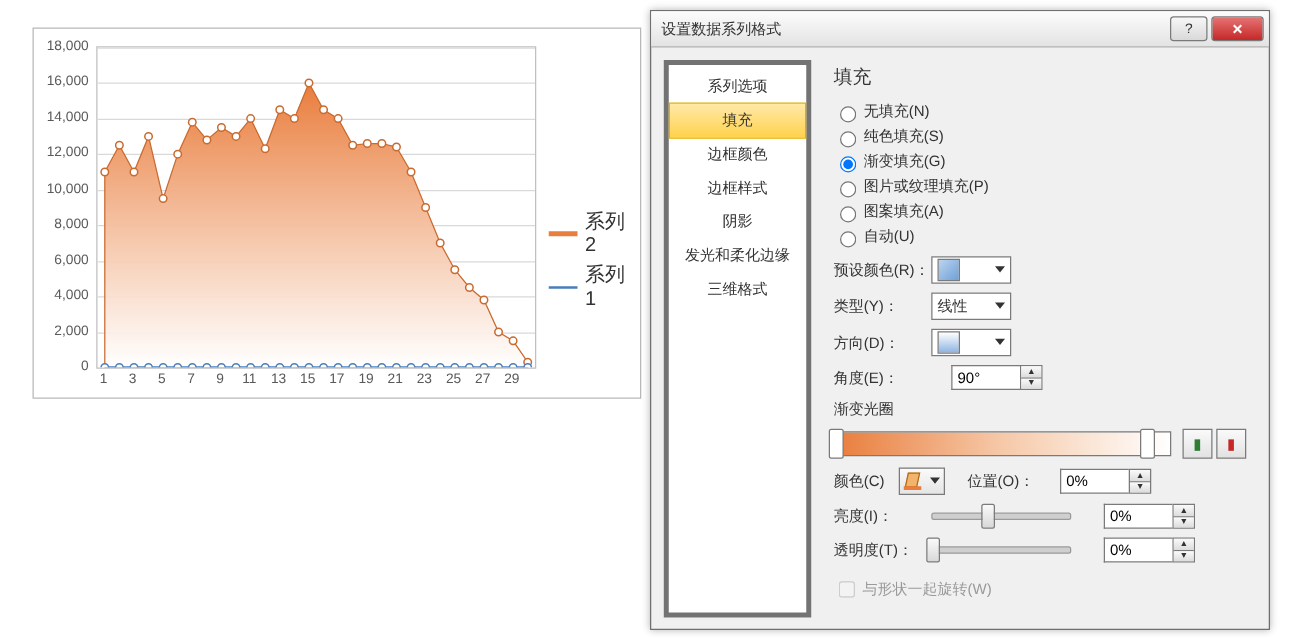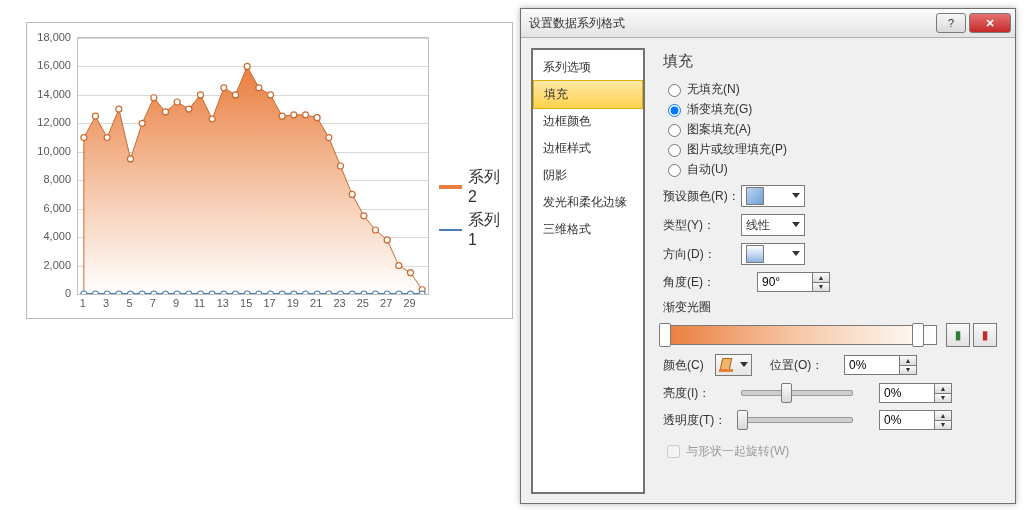--- a/index.html
+++ b/index.html
@@ -121,23 +121,24 @@
   .btn-help{width:28px;background:linear-gradient(#f7f7f7,#d9d9d9);}
   .btn-close{width:40px;background:linear-gradient(#e57373,#c62828);color:#fff;font-weight:bold;}
 
   .dialog-body{
     display:flex;
     height:calc(100% - 28px);
   }
   .side-tabs{
     width:110px;
     background:#fff;
-    border:2px solid #737373;
+    border:4px solid #737373;
     margin:10px 0 10px 10px;
     padding:4px 0;
+    text-align:center;
   }
   .side-tab{
     padding:5px 10px;
     font-size:12px;
     cursor:default;
   }
   .side-tab.selected{
     background:linear-gradient(#ffe9a8,#ffd24d);
     border:1px solid #e0b000;
     margin:-1px 0;
@@ -146,21 +147,21 @@
     flex:1;
     padding:14px 18px;
     font-size:12px;
   }
   .section-title{
     font-size:15px;
     margin-bottom:10px;
   }
   .radio-row{
     display:flex;
-    align-items:flex-start;
+    align-items:center;
     margin:3px 0;
   }
   .radio-row input{margin-right:6px;}
   .form-row{
     display:flex;
     align-items:center;
     margin:7px 0;
   }
   .form-row label{width:78px;}
   .dropdown{
@@ -406,30 +407,34 @@
           <div class="side-tab">三维格式</div>
         </div>
       <div class="main-pane">
         <div class="section-title">填充</div>
         <div id="radios">
             <div class="radio-row">
               <input type="radio" name="fill" style="">
               <span>无填充(N)</span>
             </div>
             <div class="radio-row">
+              <input type="radio" name="fill" style="">
+              <span>纯色填充(S)</span>
+            </div>
+            <div class="radio-row">
               <input type="radio" name="fill" checked="" style="">
               <span>渐变填充(G)</span>
+            </div>
+            <div class="radio-row">
+              <input type="radio" name="fill" style="">
+              <span>图片或纹理填充(P)</span>
             </div>
             <div class="radio-row">
               <input type="radio" name="fill" style="">
               <span>图案填充(A)</span>
-            </div>
-            <div class="radio-row">
-              <input type="radio" name="fill" style="">
-              <span>图片或纹理填充(P)</span>
             </div>
             <div class="radio-row">
               <input type="radio" name="fill" style="">
               <span>自动(U)</span>
             </div>
           </div>
 
         <div class="form-row">
           <label>预设颜色(R)：</label>
           <span class="dropdown">

